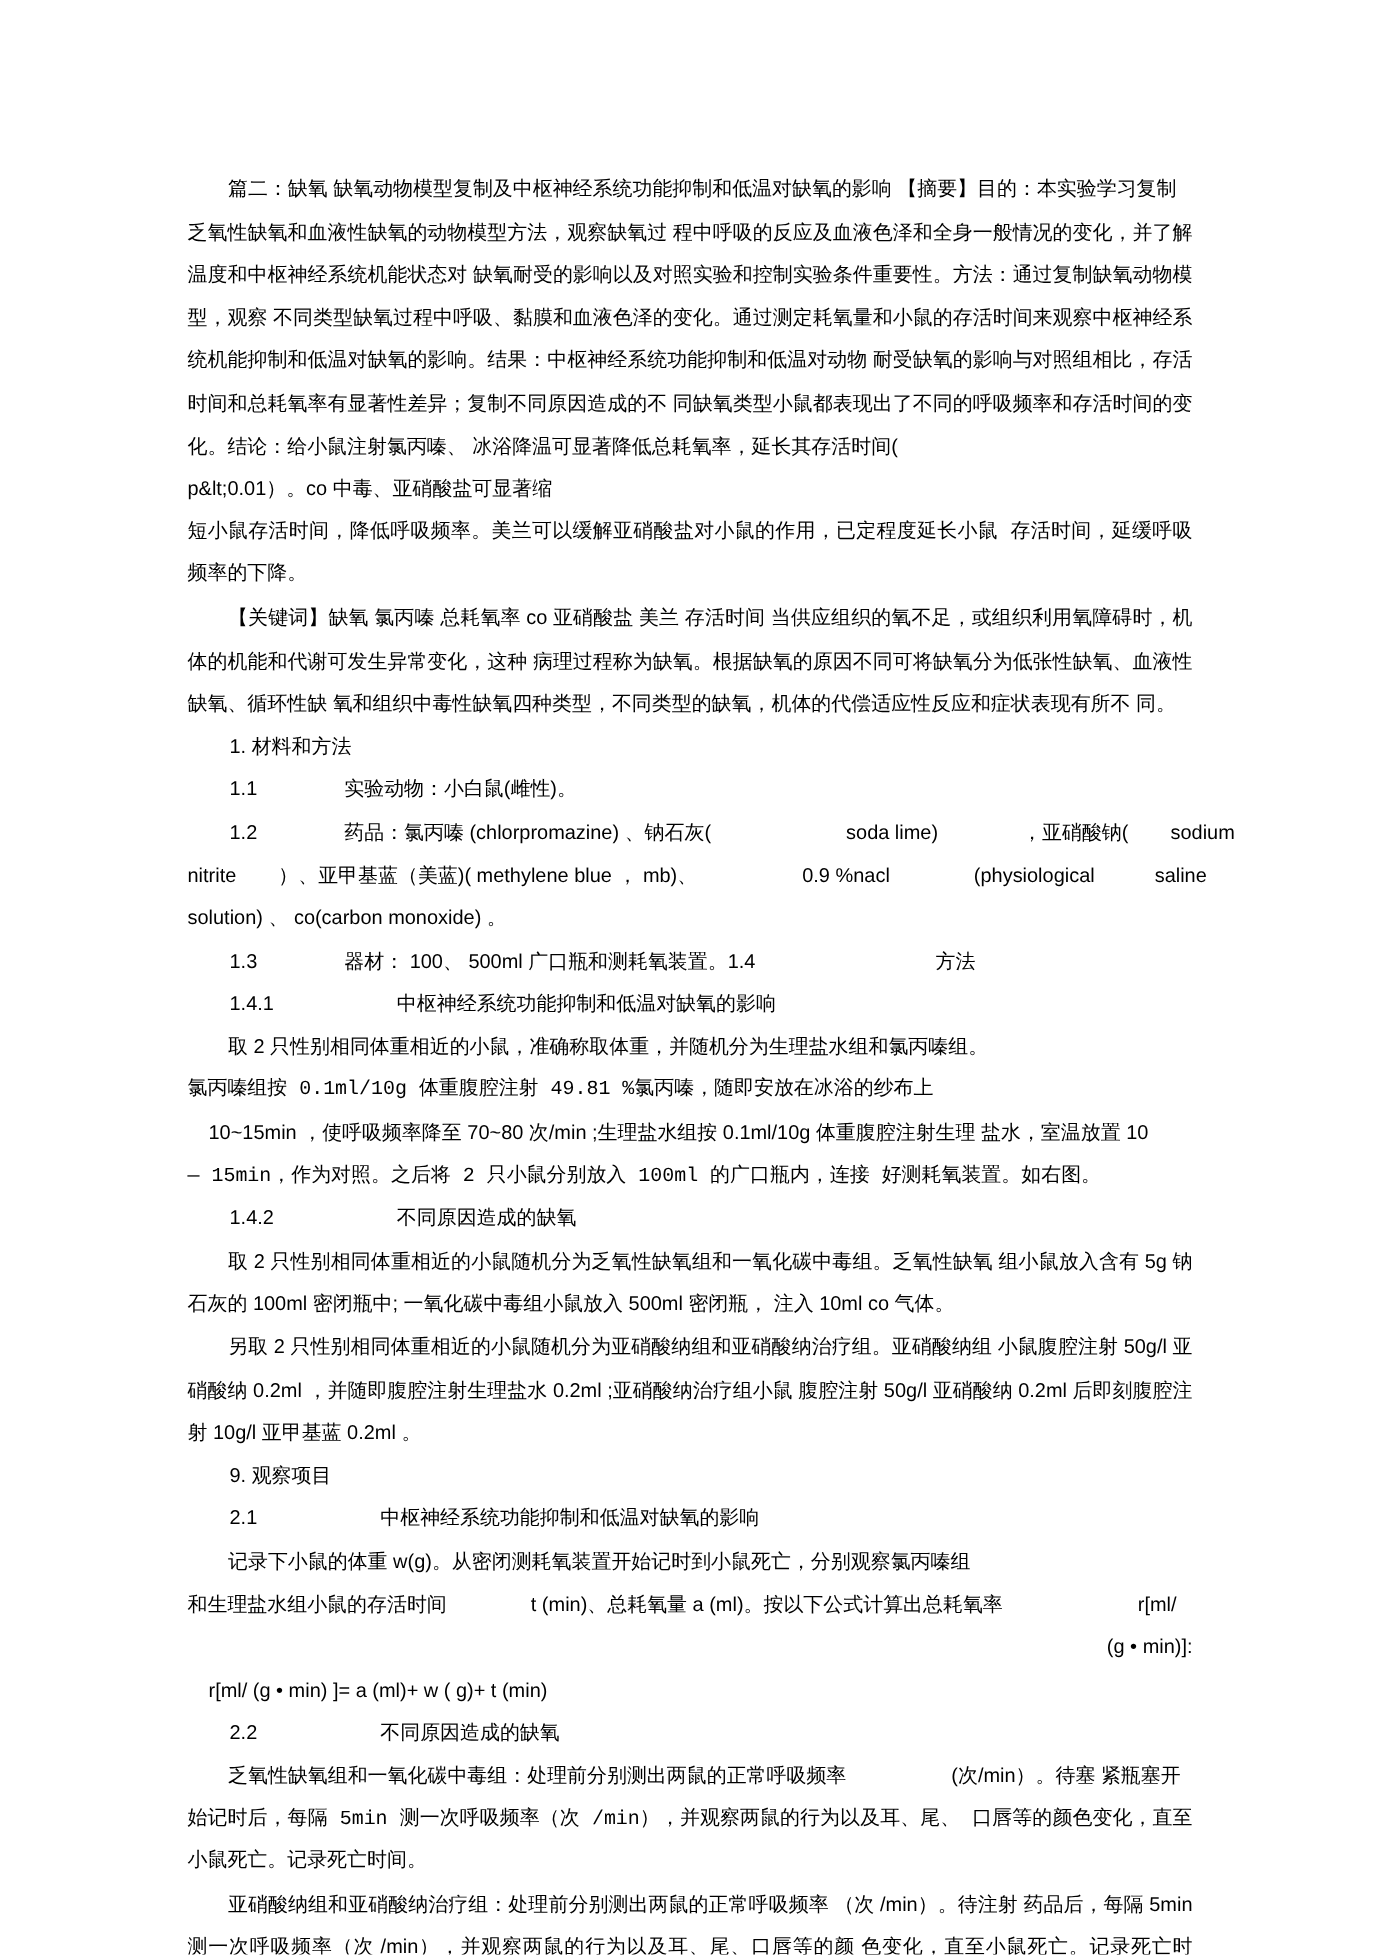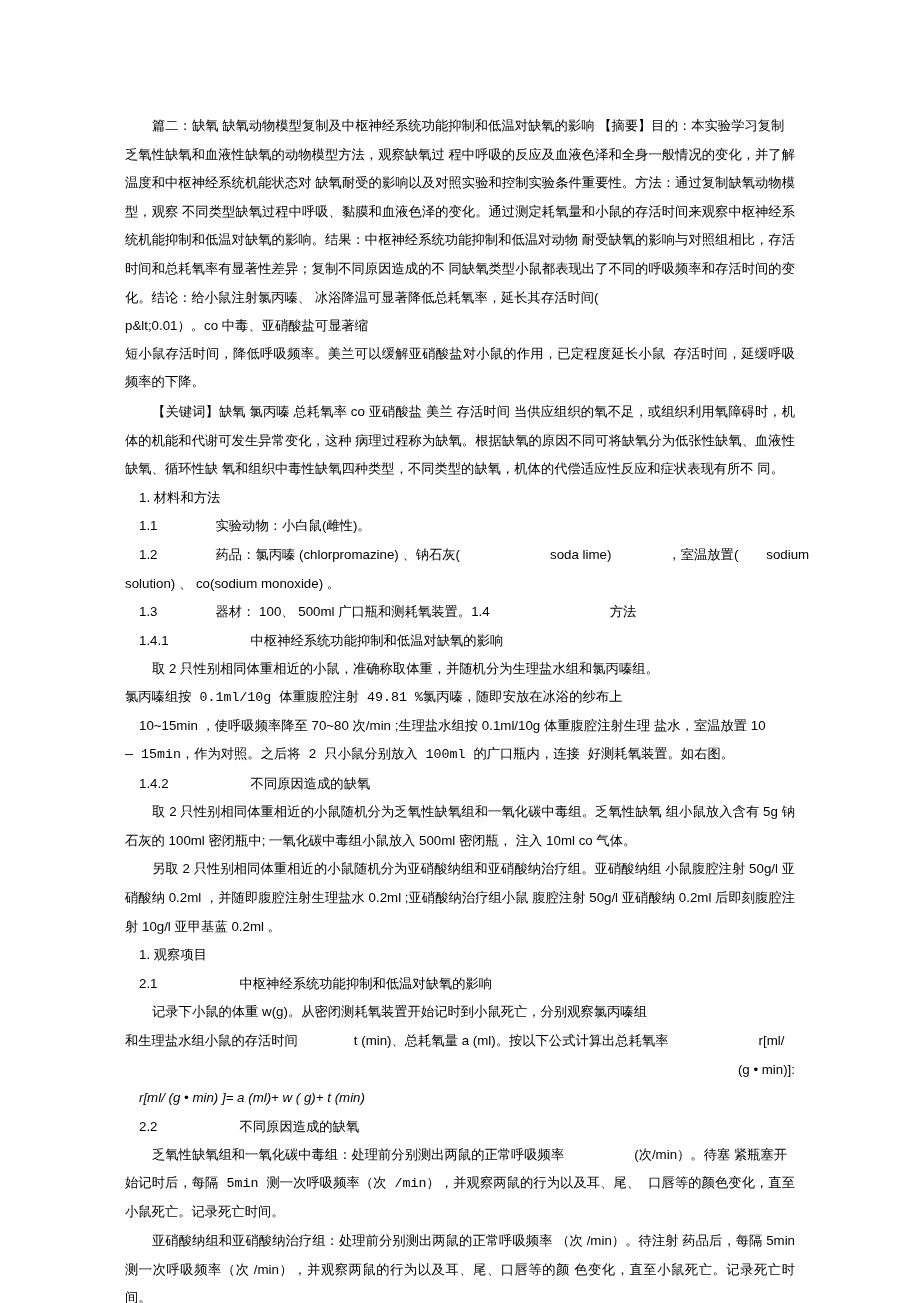--- a/index.html
+++ b/index.html
@@ -45,21 +45,21 @@
 
   
   .numline {
     margin: 0;
     padding: 0;
     text-align: left;
     white-space: nowrap;
   }
   .numline .num {
     display: inline-block;
-    margin-left: 14px;
+    margin-left: 28px;
   }
   .numline .gap-m { display: inline-block; width: 58px; }
   .numline .gap-l { display: inline-block; width: 82px; }
   .numline .gap-xl { display: inline-block; width: 120px; }
   .g28 { display: inline-block; width: 28px; }
   .g40 { display: inline-block; width: 40px; }
   .g56 { display: inline-block; width: 56px; }
   .g70 { display: inline-block; width: 70px; }
   .g90 { display: inline-block; width: 90px; }
 
@@ -67,21 +67,20 @@
     margin: 0;
     padding: 0;
     text-align: left;
     padding-right: 0;
   }
   .formula {
     margin: 0;
     padding: 0;
     text-align: left;
     text-indent: 14px;
-    font-style: italic;
   }
   .plain-left {
     margin: 0;
     padding: 0;
     text-align: justify;
     text-justify: inter-character;
     text-indent: 0;
     font-family: Liberation Mono, monospace;
   }
   .nowrapline {
@@ -105,44 +104,45 @@
     <p class="center-ish"><span>p&amp;lt;0.01）。co 中毒、亚硝酸盐可显著缩</span></p>
 
     <p class="plain-left"><span>短小鼠存活时间，降低呼吸频率。美兰可以缓解亚硝酸盐对小鼠的作用，已定程度延长小鼠 存活时间，延缓呼吸频率的下降。</span></p>
 
     <p class="p ind2"><span>【关键词】</span><span>缺氧 氯丙嗪 总耗氧率 co 亚硝酸盐 美兰 存活时间 当供应组织的氧不足，或组织利用氧障碍时，机体的机能和代谢可发生异常变化，这种 病理过程称为缺氧。根据缺氧的原因不同可将缺氧分为低张性缺氧、血液性缺氧、循环性缺 氧和组织中毒性缺氧四种类型，不同类型的缺氧，机体的代偿适应性反应和症状表现有所不 同。</span></p>
 
     <p class="numline"><span class="num">1. 材料和方法</span></p>
 
     <p class="numline"><span class="num">1.1</span><span class="gap-m"></span><span>实验动物：小白鼠(雌性)。</span></p>
 
-    <p class="numline"><span class="num">1.2</span><span class="gap-m"></span><span>药品：氯丙嗪 (chlorpromazine) 、钠石灰(</span><span class="g90"></span><span>soda lime)</span><span class="g56"></span><span>，室温放置(</span><span class="g28"></span><span>sodium</span></p>
+    <p class="numline"><span class="num">1.2</span><span class="gap-m"></span><span>药品：氯丙嗪 (chlorpromazine) 、钠石灰(</span><span class="g90"></span><span>soda lime)</span><span class="g56"></span><span>，亚硝酸钠(</span><span class="g28"></span><span>sodium</span></p>
 
+    <p class="numline" style="text-indent:0"><span>nitrite</span><span class="g28"></span><span>）、亚甲基蓝（美蓝)( methylene blue ， mb)、</span><span class="g70"></span><span>0.9 %nacl</span><span class="g56"></span><span>(physiological</span><span class="g40"></span><span>saline</span></p>
 
-    <p class="numline" style="text-indent:0"><span>solution) 、 co(sodium monoxide) 。</span></p>
+    <p class="numline" style="text-indent:0"><span>solution) 、 co(carbon monoxide) 。</span></p>
 
     <p class="numline"><span class="num">1.3</span><span class="gap-m"></span><span>器材： 100、 500ml 广口瓶和测耗氧装置。</span><span>1.4</span><span class="gap-xl"></span><span>方法</span></p>
 
     <p class="numline"><span class="num">1.4.1</span><span class="gap-l"></span><span>中枢神经系统功能抑制和低温对缺氧的影响</span></p>
 
     <p class="p ind2"><span>取 2 只性别相同体重相近的小鼠，准确称取体重，并随机分为生理盐水组和氯丙嗪组。</span></p>
 
     <p class="plain-left"><span>氯丙嗪组按 0.1ml/10g 体重腹腔注射 49.81 %氯丙嗪，随即安放在冰浴的纱布上</span></p>
 
     <p class="p ind1"><span>10~15min ，使呼吸频率降至 70~80 次/min ;生理盐水组按 0.1ml/10g 体重腹腔注射生理 盐水，室温放置 10</span></p>
 
     <p class="plain-left"><span>— 15min，作为对照。之后将 2 只小鼠分别放入 100ml 的广口瓶内，连接 好测耗氧装置。如右图。</span></p>
 
     <p class="numline"><span class="num">1.4.2</span><span class="gap-l"></span><span>不同原因造成的缺氧</span></p>
 
     <p class="p ind2"><span>取 2 只性别相同体重相近的小鼠随机分为乏氧性缺氧组和一氧化碳中毒组。乏氧性缺氧 组小鼠放入含有 5g 钠石灰的 100ml 密闭瓶中; 一氧化碳中毒组小鼠放入 500ml 密闭瓶， 注入 10ml co 气体。</span></p>
 
     <p class="p ind2"><span>另取 2 只性别相同体重相近的小鼠随机分为亚硝酸纳组和亚硝酸纳治疗组。亚硝酸纳组 小鼠腹腔注射 50g/l 亚硝酸纳 0.2ml ，并随即腹腔注射生理盐水 0.2ml ;亚硝酸纳治疗组小鼠 腹腔注射 50g/l 亚硝酸纳 0.2ml 后即刻腹腔注射 10g/l 亚甲基蓝 0.2ml 。</span></p>
 
-    <p class="numline"><span class="num">1. 观察项目</span></p>
+    <p class="numline"><span class="num">9. 观察项目</span></p>
 
     <p class="numline"><span class="num">2.1</span><span class="gap-l"></span><span>中枢神经系统功能抑制和低温对缺氧的影响</span></p>
 
     <p class="p ind2"><span>记录下小鼠的体重 w(g)。从密闭测耗氧装置开始记时到小鼠死亡，分别观察氯丙嗪组</span></p>
 
     <p class="numline" style="text-indent:0"><span>和生理盐水组小鼠的存活时间</span><span class="g56"></span><span>t (min)、总耗氧量 a (ml)。按以下公式计算出总耗氧率</span><span class="g90"></span><span>r[ml/</span></p>
 
     <p class="nowrapline"><span>(g • min)]:</span></p>
 
     <p class="formula"><span>r[ml/ (g • min) ]= a (ml)+ w ( g)+ t (min)</span></p>

